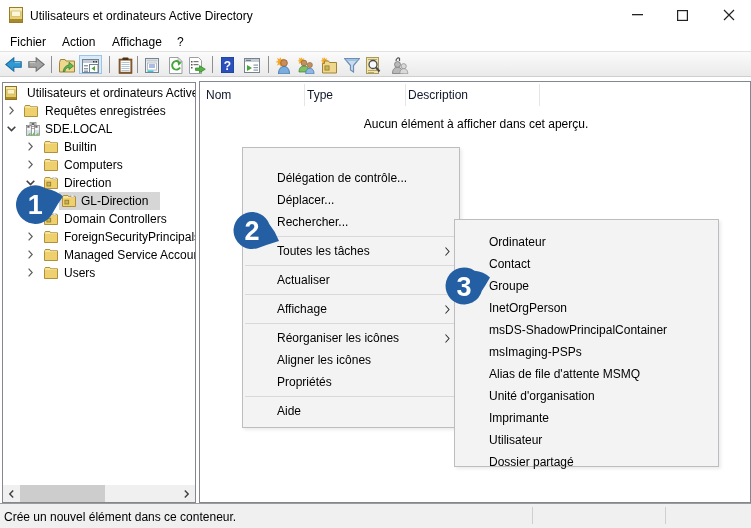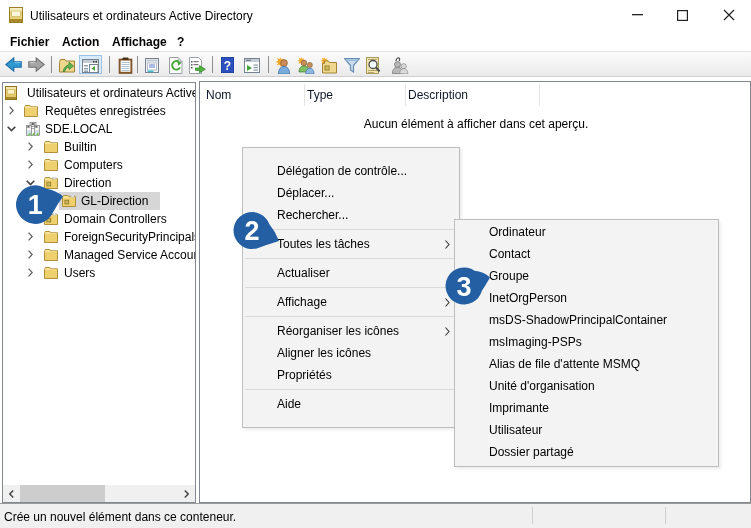--- a/index.html
+++ b/index.html
@@ -8,21 +8,21 @@
   position:relative; width:751px; height:528px; background:#fff;
   font-family:"Liberation Sans", sans-serif; font-size:12px; color:#000;
   overflow:hidden;
 }
 .abs { position:absolute; }
 
 #titlebar { position:absolute; left:0; top:0; width:751px; height:31px; background:#fff; }
 #title-text { position:absolute; left:30px; top:9px; font-size:12px; color:#000; }
 
 #menubar { position:absolute; left:0; top:31px; width:751px; height:21px; background:#fff; border-bottom:1px solid #e3e3e3;}
-#menubar span { position:absolute; top:4px;font-weight:bold; }
+#menubar span { position:absolute; top:4px; }
 
 #toolbar { position:absolute; left:0; top:52px; width:751px; height:25px;
   background:linear-gradient(#fbfbfb,#ebeaeb); border-bottom:1px solid #cfcfcf; }
 .tsep { position:absolute; top:4px; width:1px; height:17px; background:#8f8f8f; }
 
 #leftpane { position:absolute; left:2px; top:82px; width:194px; height:421px;
   border:1px solid #828790; background:#fff; overflow:hidden; }
 #rightpane { position:absolute; left:199px; top:81px; width:552px; height:422px;
   border:1px solid #828790; background:#fff; overflow:hidden; }
 .hl { position:absolute; background:#d6d6d6; }
@@ -32,28 +32,28 @@
 
 .hdr { position:absolute; top:6px; font-size:12px; color:#0f172a; }
 .hdrline { position:absolute; top:2px; width:1px; height:22px; background:#e5e5e5; }
 
 #statusbar { position:absolute; left:0; top:503px; width:751px; height:25px;
   background:#f0f0f0; border-top:1px solid #9b9b9b; }
 #statusbar .txt { position:absolute; left:4px; top:6px; }
 .ssep { position:absolute; top:3px; width:1px; height:17px; background:#cfcfcf; }
 
 #ctxmenu { position:absolute; left:242px; top:147px; width:218px; height:281px;
-  background:#f3f3f3; border:1px solid #bcbdbe; padding-top:12px;
+  background:#f3f3f3; border:1px solid #bcbdbe; padding-top:19px;
   box-shadow:2px 2px 3px rgba(0,0,0,0.08); }
 #ctxmenu .mi, #submenu .mi { position:relative; height:22px; line-height:22px; padding-left:34px; white-space:nowrap; }
 #ctxmenu .sep { height:1px; background:#d9d9d9; margin:3px 2px; }
 #ctxmenu .mi.hot { background:#91c9f7; margin:0 3px; padding-left:31px; }
 .subarrow { position:absolute; right:9px; top:6.5px; }
 #submenu { position:absolute; left:454px; top:219px; width:265px; height:248px;
-  background:#f3f3f3; border:1px solid #bcbdbe; padding-top:1px;
+  background:#f3f3f3; border:1px solid #bcbdbe; padding-top:11px;
   box-shadow:2px 2px 3px rgba(0,0,0,0.08); }
 
 .callout { position:absolute; }
 .callout text { font-family:"Liberation Sans",sans-serif; font-weight:bold; fill:#fff; }
 </style>
 </head>
 <body>
 <div id="win">
 
   <div id="titlebar">

